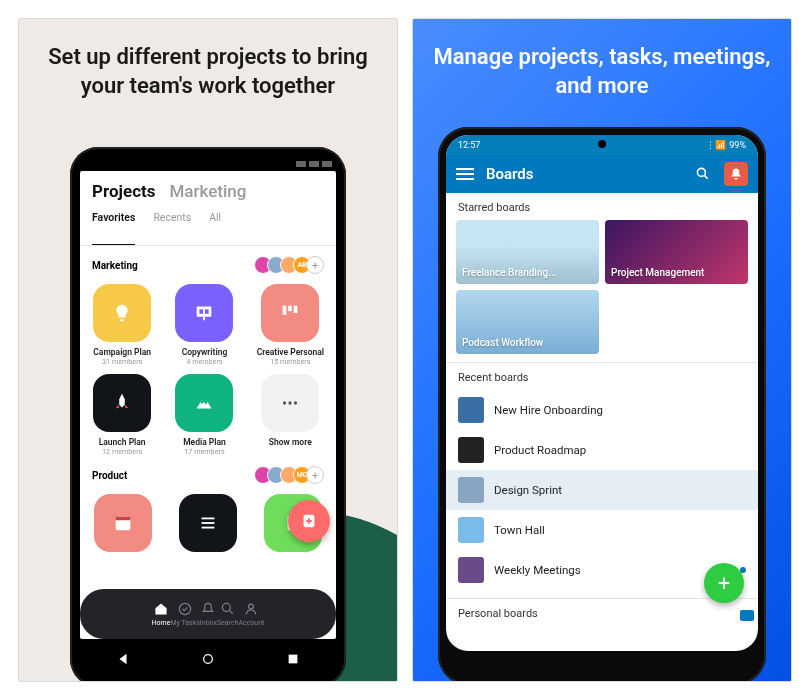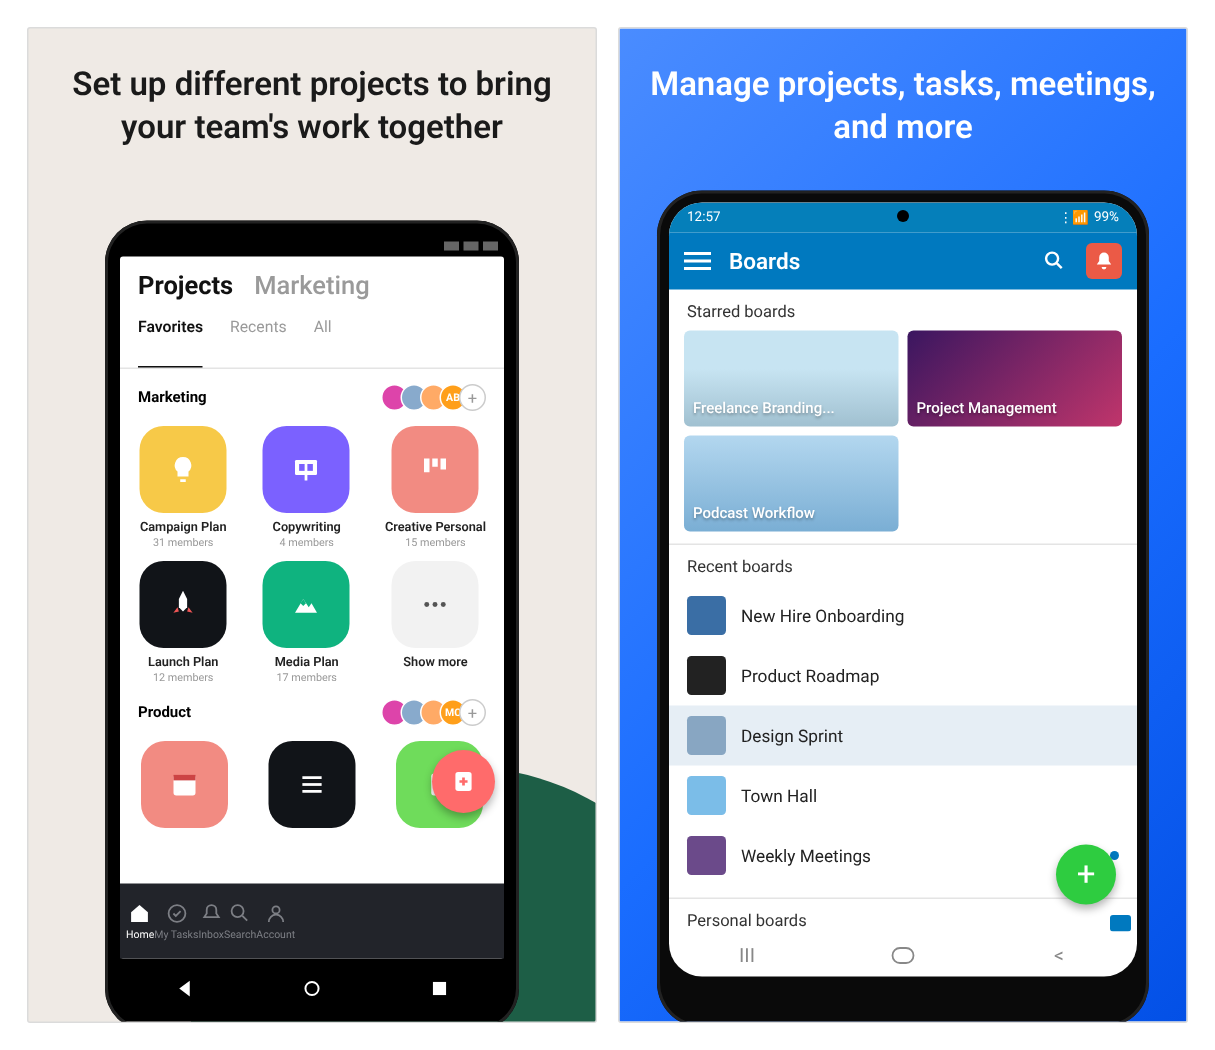--- a/index.html
+++ b/index.html
@@ -28,21 +28,21 @@
   .sec-title { font-weight:700; font-size:10px; }
   .avatars { display:flex; align-items:center; }
   .avatars .av { width:18px; height:18px; border-radius:50%; border:1.5px solid #fff; margin-left:-5px; background:#ccc; display:flex; align-items:center; justify-content:center; font-size:7px; color:#fff; font-weight:700; }
   .avatars .plus { width:18px; height:18px; border-radius:50%; border:1px solid #ccc; margin-left:-5px; background:#fff; display:flex; align-items:center; justify-content:center; font-size:11px; color:#999; }
   .grid { display:grid; grid-template-columns:repeat(3,1fr); gap:8px 22px; margin-top:10px; }
   .tile { display:flex; flex-direction:column; align-items:center; }
   .tbox { width:58px; height:58px; border-radius:16px; display:flex; align-items:center; justify-content:center; }
   .tname { font-size:8.5px; font-weight:600; margin-top:5px; text-align:center; color:#222; white-space:nowrap; }
   .tmeta { font-size:7.2px; color:#999; text-align:center; }
   .glyph { width:22px; height:22px; }
-  .a-bottom { margin-top:auto; background:#22242a; height:50px; display:flex; justify-content:flex-start; align-items:center; padding:0 4px; }
+  .a-bottom { margin-top:auto; background:#22242a; height:50px; display:flex; justify-content:center; align-items:center; padding:0 4px;border-radius:24px; }
   .nava { display:flex; flex-direction:column; align-items:center; gap:2px; color:#7d7f85; font-size:7px; }
   .nava.active { color:#fff; }
   .nava .ic { width:16px; height:16px; }
   .sysnav { height:40px; display:flex; justify-content:space-around; align-items:center; }
   .sysnav .k { width:14px; height:14px; }
 
   
   .panel-b { background: linear-gradient(135deg,#4a8cff 0%,#1a6dff 55%,#0350e6 100%); }
   .panel-b .headline { text-align:center; font-weight:600; font-size:22px; line-height:1.3; padding:24px 18px 10px; color:#fff; }
   .phone-b { position:absolute; left:50%; transform:translateX(-50%); bottom:-4px; width:328px; height:558px; background:#0a0a0a; border-radius:30px; padding:8px 8px 0; box-shadow:inset 0 0 0 2px #222; }
@@ -347,26 +347,17 @@
                 <span>Weekly Meetings</span>
                 <span class="dot"></span>
               </div>
             </div>
           <div class="b-hr"></div>
           <div class="b-sec-label">Personal boards</div>
 
         </div>
         <div class="fab">+</div>
         <div class="mini"></div>
-        <div class="b-sysnav">
-          <div class="kk">III</div>
-          <div class="kk">
-              <svg width="16" height="12" viewBox="0 0 16 12">
-                <rect x="1" y="1" width="14" height="10" rx="5" fill="none" stroke="#888" stroke-width="1.2"></rect>
-              </svg>
-            </div>
-          <div class="kk">&lt;</div>
-        </div>
       </div>
     </div>
   </div>
 
 </div>
 
 </body></html>

